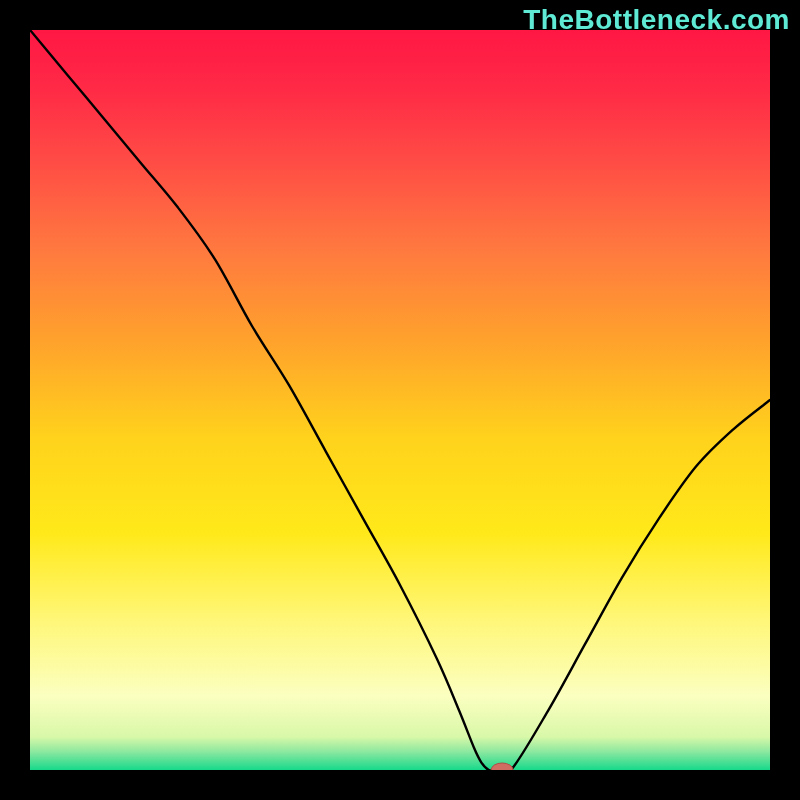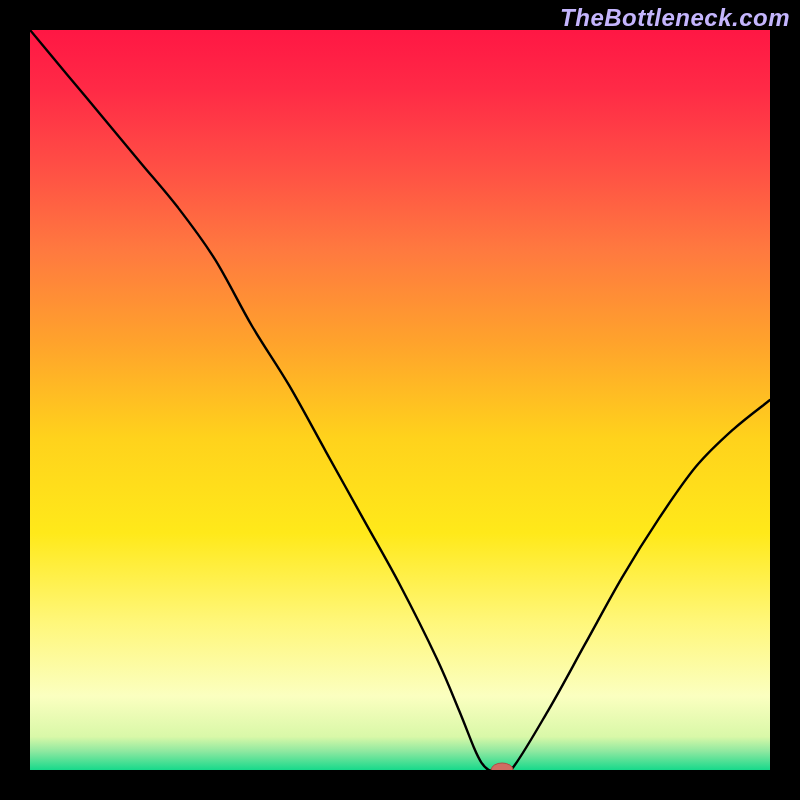--- a/index.html
+++ b/index.html
@@ -14,26 +14,25 @@
   .frame {
     position: relative;
     width: 800px;
     height: 800px;
     background: #000;
   }
   .watermark {
     position: absolute;
     top: 4px;
     right: 10px;
-    color: #c4b5fd;
-    font-size: 24px;
+    color: #5eead4;
+    font-size: 28px;
     font-weight: bold;
     letter-spacing: 0.5px;
     z-index: 10;
-    font-style: italic;
   }
   .plot-box {
     position: absolute;
     left: 30px;
     top: 30px;
     width: 740px;
     height: 740px;
     box-sizing: border-box;
   }
   svg {

